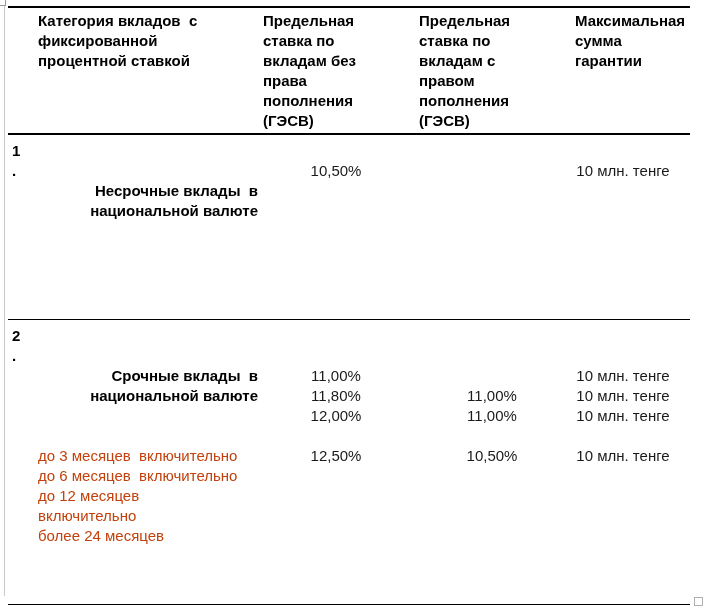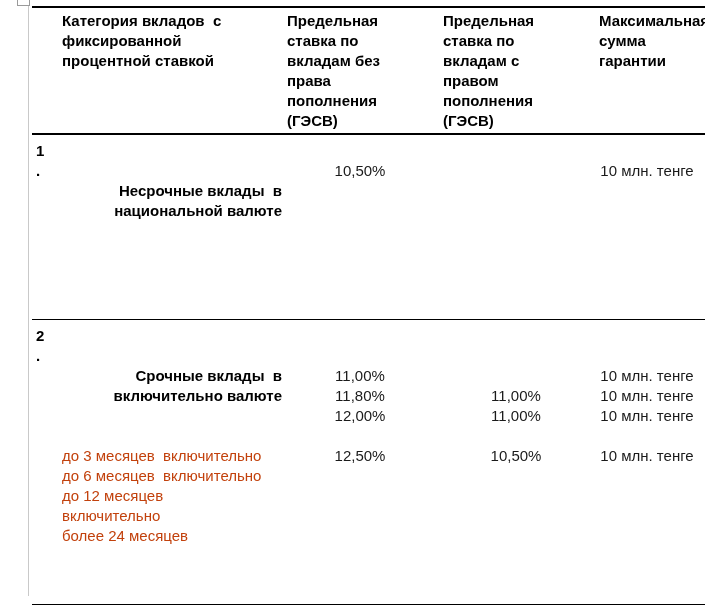--- a/index.html
+++ b/index.html
@@ -3,21 +3,21 @@
 <meta charset="utf-8">
 <style>
   * { margin: 0; padding: 0; box-sizing: border-box; }
   html, body { background: #ffffff; }
   body {
     width: 705px; height: 606px;
     font-family: "Liberation Sans", "DejaVu Sans", sans-serif;
     color: #000;
     overflow: hidden;
   }
-  .page { position: relative; width: 578px; height: 606px; background: #fff; margin-left: 24px; }
+  .page { position: relative; width: 578px; height: 606px; background: #fff; }
 
   
   .left-gutter {
     position: absolute; left: 4px; top: 6px; width: 1px; height: 590px;
     background: #c9c9c9;
   }
   .corner-mark {
     position: absolute; left: -7px; top: -7px; width: 13px; height: 13px;
     border: 1px solid #9a9a9a; background: #fff;
   }
@@ -112,21 +112,21 @@
 10,50%</td>
         <td class="val"></td>
         <td class="val sum">
 10 млн. тенге</td>
       </tr>
       <tr>
         <td class="num">2
 .</td>
         <td class="cat">
           <div class="title">Срочные вклады  в
-включительно валюте</div>
+национальной валюте</div>
           <div class="sub">до 3 месяцев  включительно
 до 6 месяцев  включительно
 до 12 месяцев
 включительно
 более 24 месяцев</div>
         </td>
         <td class="val">
 
 11,00%
 11,80%

